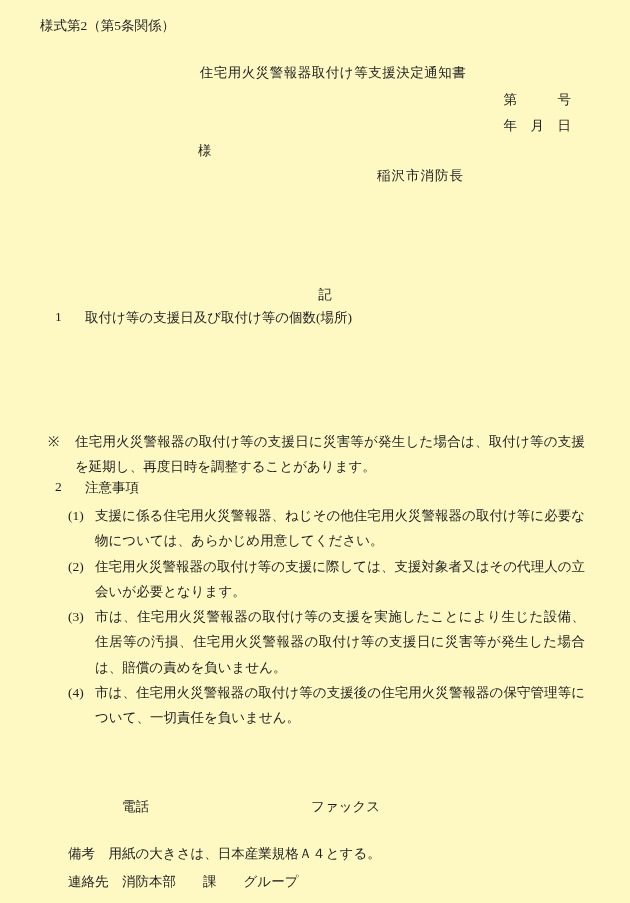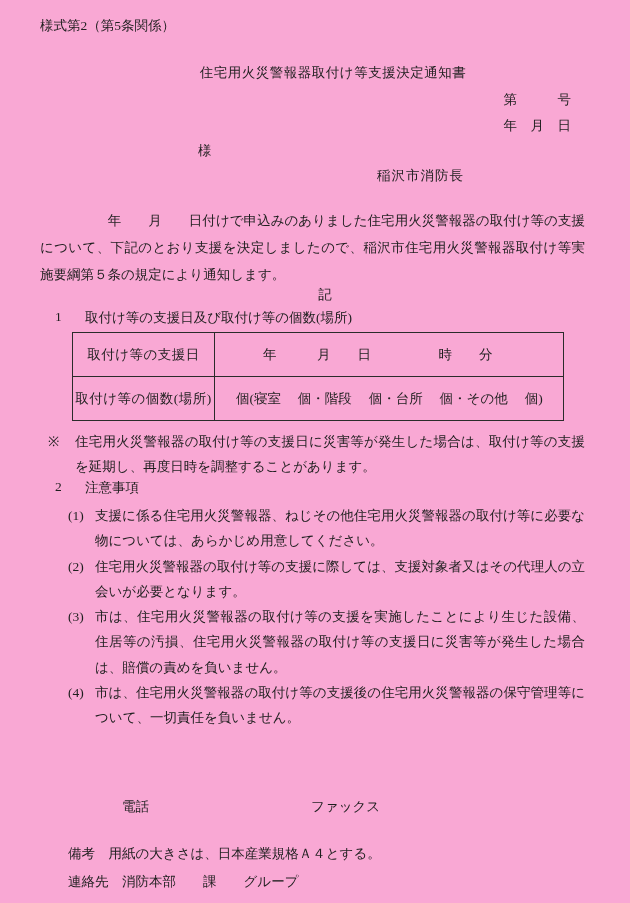--- a/index.html
+++ b/index.html
@@ -4,21 +4,21 @@
 <style>
   html, body {
     margin: 0;
     padding: 0;
     background: #ffffff;
   }
   .page {
     position: relative;
     width: 630px;
     height: 903px;
-    background: #f9a8d4;
+    background: #fef9c3;
     font-family: "Liberation Serif", "DejaVu Serif", serif;
     font-size: 13.5px;
     color: #1f1f1f;
     overflow: hidden;
   }
   .abs { position: absolute; }
   .form-number { top: 17px; left: 40px; }
   .doc-title {
     top: 64px; left: 8px; width: 630px;
     text-align: center; padding-left: 20px; box-sizing: border-box;
@@ -82,41 +82,28 @@
 
   <div class="abs right-head doc-number-line">第　　　号</div>
   <div class="abs right-head date-line">年　月　日</div>
 
   <div class="abs addressee-line">
     <span>様</span>
   </div>
 
   <div class="abs sender-line">稲沢市消防長</div>
 
-  <p class="abs body-paragraph">　　　　　年　　月　　日付けで申込みのありました住宅用火災警報器の取付け等の支援について、下記のとおり支援を決定しましたので、稲沢市住宅用火災警報器取付け等実施要綱第５条の規定により通知します。</p>
 
   <div class="abs record-marker">記</div>
 
   <div class="abs section-heading s1-heading">
     <span class="sec-num">1</span>
     <span>取付け等の支援日及び取付け等の個数(場所)</span>
   </div>
 
-  <table class="abs support-table">
-    <tbody>
-      <tr class="r1">
-        <td class="cell-label">取付け等の支援日</td>
-        <td class="cell-value">年　　　月　　日　　　　　時　　分</td>
-      </tr>
-      <tr class="r2">
-        <td class="cell-label">取付け等の個数(場所)</td>
-        <td class="cell-value">個(寝室　 個・階段　 個・台所　 個・その他　 個)</td>
-      </tr>
-    </tbody>
-  </table>
 
   <div class="abs note-block">
     <span class="note-marker">※</span>
     <span class="note-text">住宅用火災警報器の取付け等の支援日に災害等が発生した場合は、取付け等の支援を延期し、再度日時を調整することがあります。</span>
   </div>
 
   <div class="abs section-heading s2-heading">
     <span class="sec-num">2</span>
     <span>注意事項</span>
   </div>

